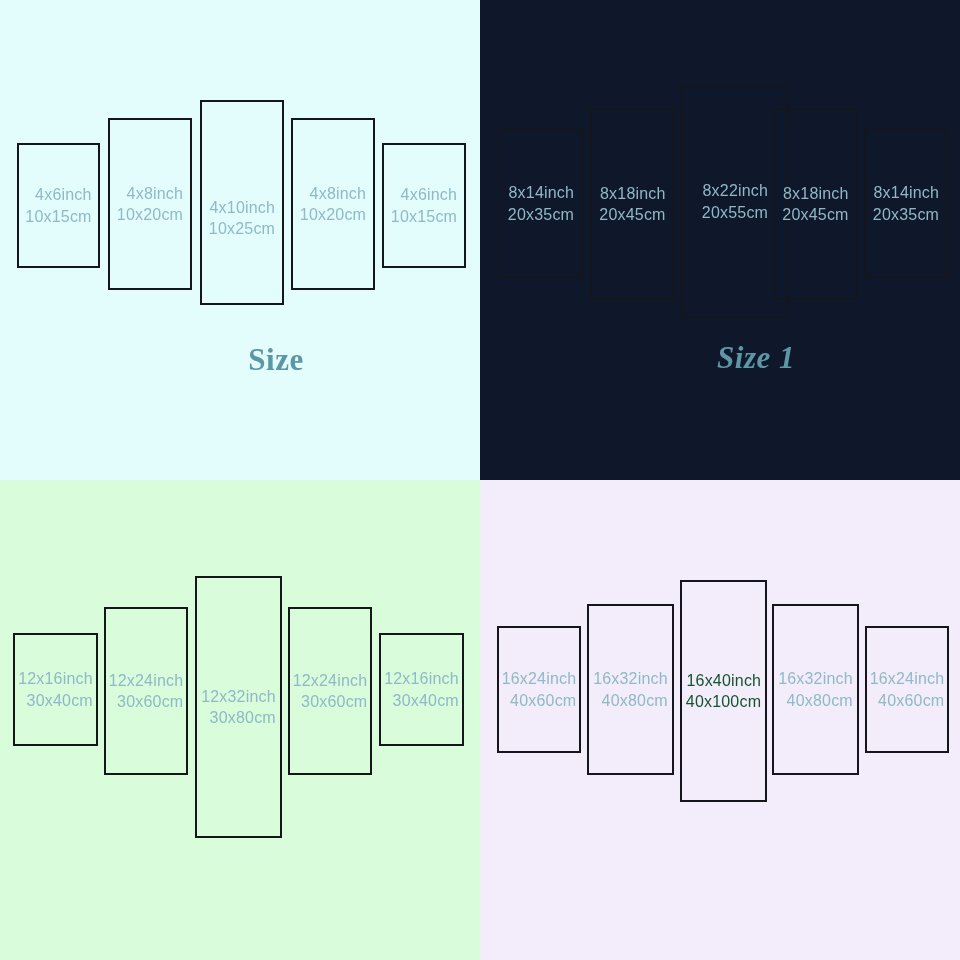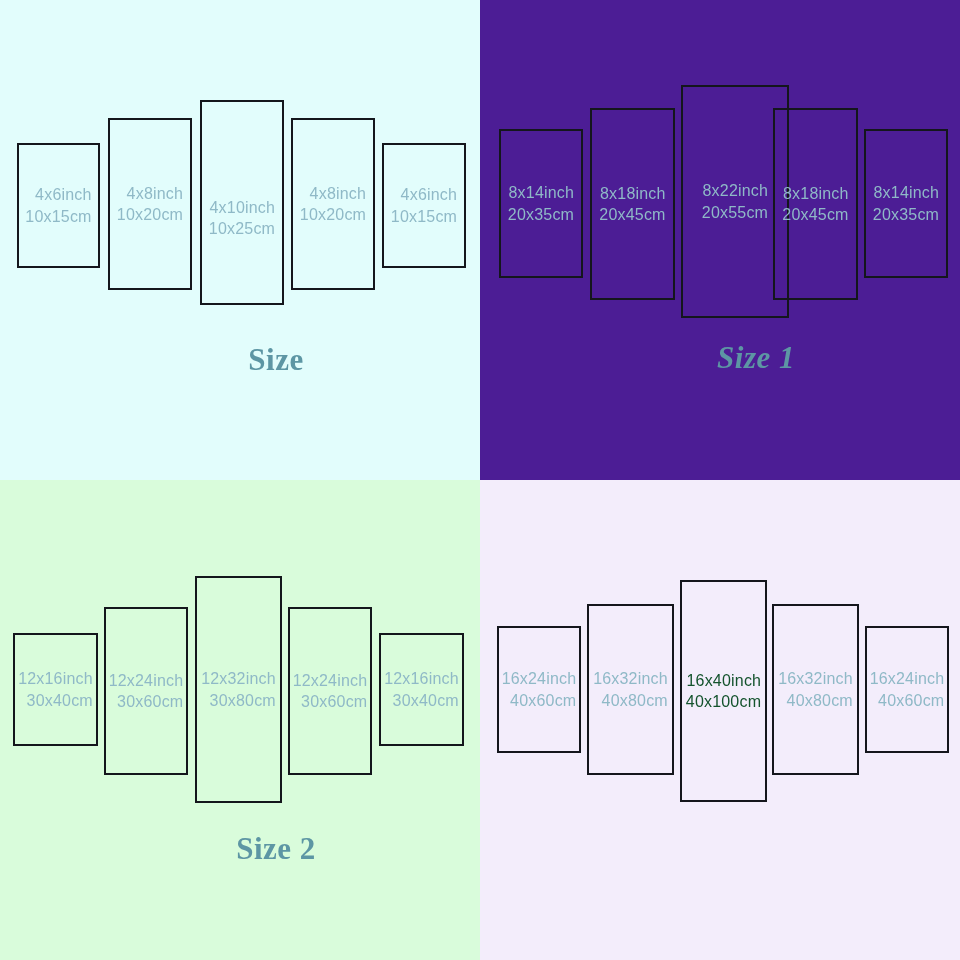--- a/index.html
+++ b/index.html
@@ -107,21 +107,21 @@
         </div>
         <div class="panel" style="left: 382px; top: 143px; width: 84px; height: 125px; border-color: rgb(20, 22, 28);">
           <div class="panel-label" style="color: rgb(143, 185, 199);">
             <span class="dim-in">4x6inch</span>
             <span class="dim-cm">10x15cm</span>
           </div>
         </div>
       </div>
       <div class="quadrant-title" style="top: 342px; color: rgb(93, 150, 164);">Size</div>
     </div>
-    <div class="quadrant" style="background: #4c1d95;">
+    <div class="quadrant" style="background: #0f172a;">
       <div class="panel-stage">
         <div class="panel" style="left: 19px; top: 129px; width: 84px; height: 149px; border-color: rgb(20, 22, 28);">
           <div class="panel-label" style="color: rgb(143, 185, 199);">
             <span class="dim-in">8x14inch</span>
             <span class="dim-cm">20x35cm</span>
           </div>
         </div>
         <div class="panel" style="left: 110px; top: 108px; width: 85px; height: 192px; border-color: rgb(20, 22, 28);">
           <div class="panel-label" style="color: rgb(143, 185, 199);">
             <span class="dim-in">8x18inch</span>
@@ -156,40 +156,39 @@
             <span class="dim-in">12x16inch</span>
             <span class="dim-cm">30x40cm</span>
           </div>
         </div>
         <div class="panel" style="left: 104px; top: 127px; width: 84px; height: 168px; border-color: rgb(20, 22, 28);">
           <div class="panel-label" style="color: rgb(143, 185, 199);">
             <span class="dim-in">12x24inch</span>
             <span class="dim-cm">30x60cm</span>
           </div>
         </div>
-        <div class="panel" style="left: 195px; top: 96px; width: 87px; height: 227px; border-color: rgb(20, 22, 28);">
+        <div class="panel" style="left: 195px; top: 96px; width: 87px; height: 262px; border-color: rgb(20, 22, 28);">
           <div class="panel-label" style="color: rgb(143, 185, 199);">
             <span class="dim-in">12x32inch</span>
             <span class="dim-cm">30x80cm</span>
           </div>
         </div>
         <div class="panel" style="left: 288px; top: 127px; width: 84px; height: 168px; border-color: rgb(20, 22, 28);">
           <div class="panel-label" style="color: rgb(143, 185, 199);">
             <span class="dim-in">12x24inch</span>
             <span class="dim-cm">30x60cm</span>
           </div>
         </div>
         <div class="panel" style="left: 379px; top: 153px; width: 85px; height: 113px; border-color: rgb(20, 22, 28);">
           <div class="panel-label" style="color: rgb(143, 185, 199);">
             <span class="dim-in">12x16inch</span>
             <span class="dim-cm">30x40cm</span>
           </div>
         </div>
       </div>
-      <div class="quadrant-title" style="top: 351px; color: rgb(93, 150, 164);">Size 2</div>
     </div>
     <div class="quadrant" style="background: rgb(243, 237, 251);">
       <div class="panel-stage">
         <div class="panel" style="left: 17px; top: 146px; width: 84px; height: 127px; border-color: rgb(20, 22, 28);">
           <div class="panel-label" style="color: rgb(143, 185, 199);">
             <span class="dim-in">16x24inch</span>
             <span class="dim-cm">40x60cm</span>
           </div>
         </div>
         <div class="panel" style="left: 107px; top: 124px; width: 87px; height: 171px; border-color: rgb(20, 22, 28);">

